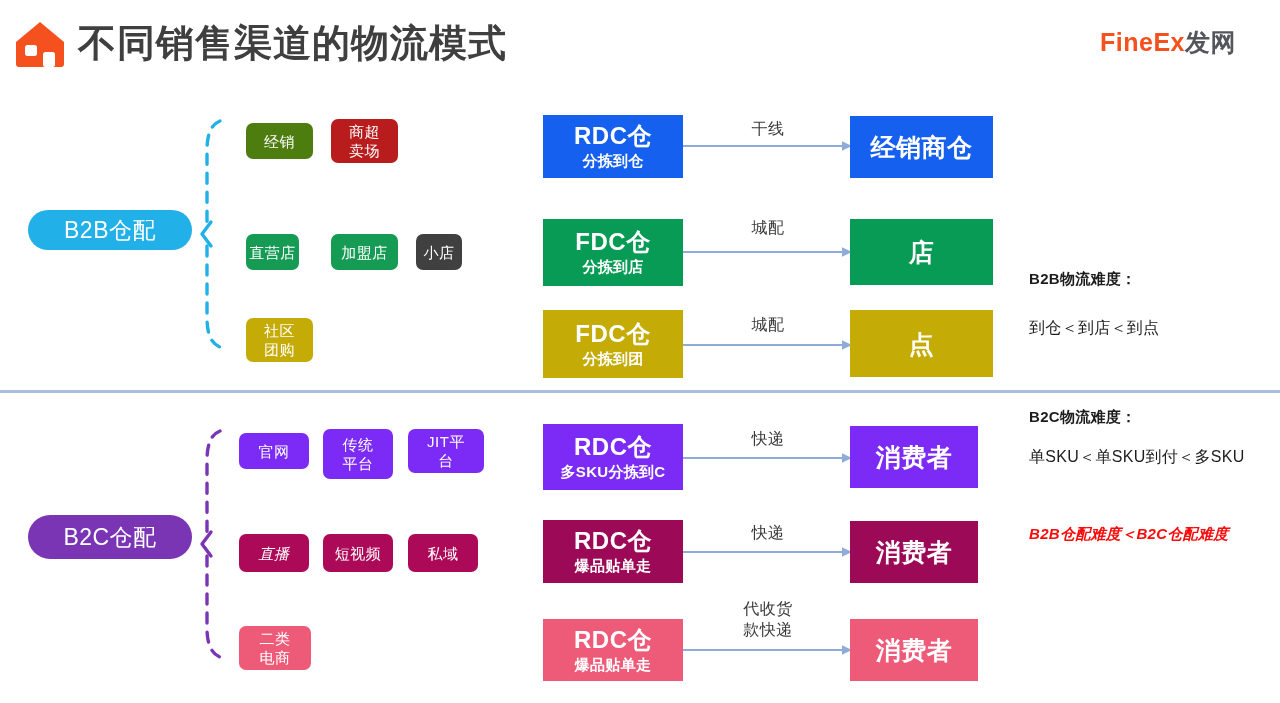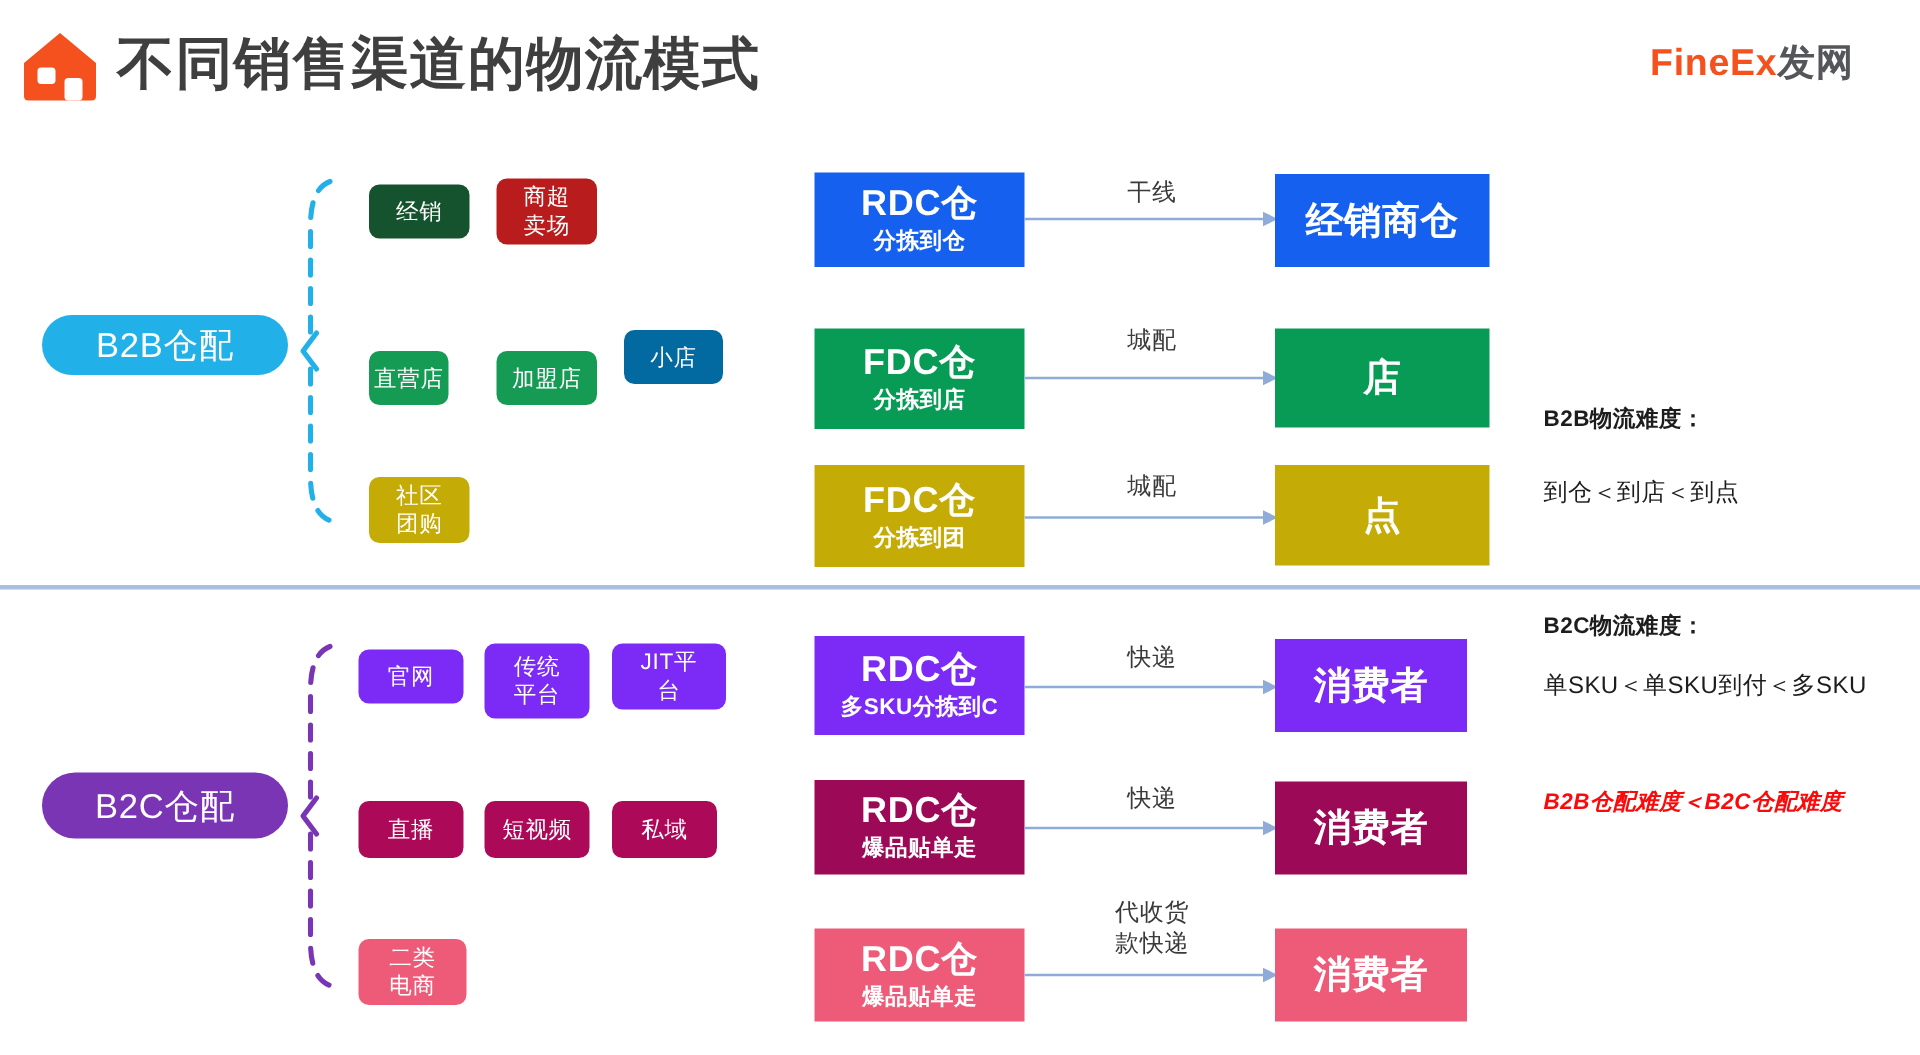--- a/index.html
+++ b/index.html
@@ -91,35 +91,35 @@
     <div class="pill" style="left:28px;top:210px;width:164px;height:40px;background:#22B0E8;">
       <span>B2B仓配</span>
     </div>
 
     <svg class="brace" style="left:198px;top:118px;" width="36" height="232">
       <path d="M22 3 Q9 8 9 32 L9 104" stroke="#22B0E8" stroke-width="3.4" fill="none" stroke-dasharray="10 9" stroke-linecap="round"></path>
       <path d="M9 128 L9 200 Q9 224 22 229" stroke="#22B0E8" stroke-width="3.4" fill="none" stroke-dasharray="10 9" stroke-linecap="round"></path>
       <path d="M13 104 L4 116 L13 128" stroke="#22B0E8" stroke-width="3.4" fill="none" stroke-linecap="round" stroke-linejoin="round"></path>
     </svg>
 
-    <div class="chip" style="left:246px;top:123px;width:67px;height:36px;background:#14532d;">
+    <div class="chip" style="left:246px;top:123px;width:67px;height:36px;background:#4d7c0f;">
       <span>经销</span>
     </div>
     <div class="chip" style="left:331px;top:119px;width:67px;height:44px;background:#b91c1c;">
       <span>商超
 卖场</span>
     </div>
 
     <div class="chip" style="left:246px;top:234px;width:53px;height:36px;background:#169B55;text-align:right;">
       <span>直营店</span>
     </div>
     <div class="chip" style="left:331px;top:234px;width:67px;height:36px;background:#169B55;">
       <span>加盟店</span>
     </div>
-    <div class="chip" style="left:416px;top:220px;width:66px;height:36px;background:#0369a1;">
+    <div class="chip" style="left:416px;top:234px;width:46px;height:36px;background:#404040;">
       <span>小店</span>
     </div>
 
     <div class="chip" style="left:246px;top:318px;width:67px;height:44px;background:#C4AB06;">
       <span>社区
 团购</span>
     </div>
 
     <div class="fbox" style="left:543px;top:115px;width:140px;height:63px;background:#1660F0;">
       <span class="l1">RDC仓</span>
@@ -181,21 +181,21 @@
     </div>
     <div class="chip" style="left:323px;top:429px;width:70px;height:50px;background:#7B2BF5;">
       <span>传统
 平台</span>
     </div>
     <div class="chip" style="left:408px;top:429px;width:76px;height:44px;background:#7B2BF5;">
       <span>JIT平
 台</span>
     </div>
 
-    <div class="chip" style="left:239px;top:534px;width:70px;height:38px;background:#AC0A59;">
+    <div class="chip" style="left:239px;top:534px;width:70px;height:38px;background:#AC0A59;font-style:italic;">
       <span>直播</span>
     </div>
     <div class="chip" style="left:323px;top:534px;width:70px;height:38px;background:#AC0A59;">
       <span>短视频</span>
     </div>
     <div class="chip" style="left:408px;top:534px;width:70px;height:38px;background:#AC0A59;">
       <span>私域</span>
     </div>
 
     <div class="chip" style="left:239px;top:626px;width:72px;height:44px;background:#EE5B79;">

